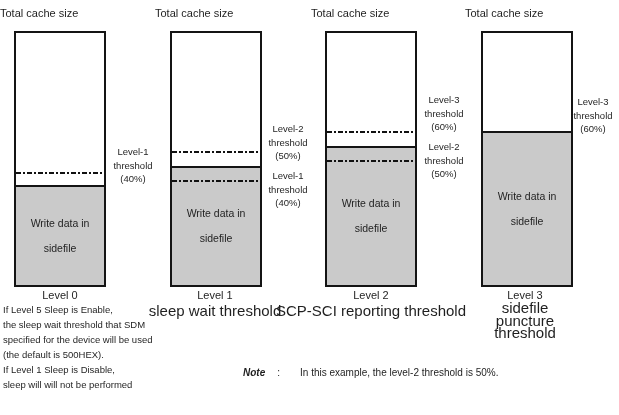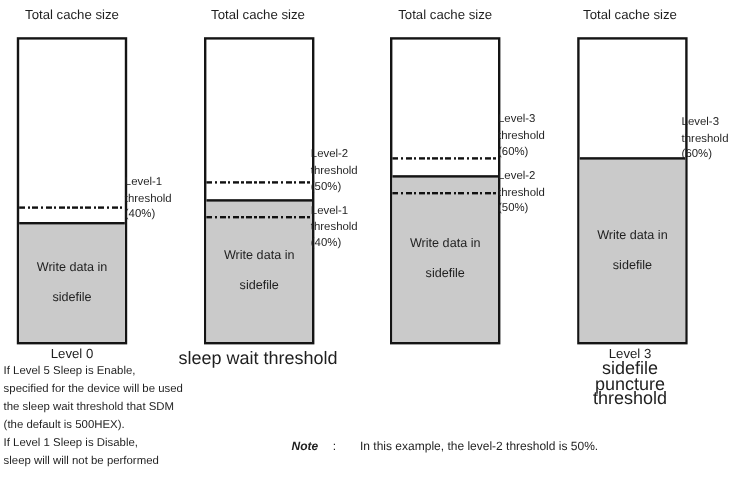--- a/index.html
+++ b/index.html
@@ -25,21 +25,20 @@
   .col1 { left: 0; }
   .col2 { left: 155px; }
   .col3 { left: 311px; }
   .col4 { left: 465px; }
 
   .bar-title {
     position: absolute;
     top: 7px;
     left: 0;
     right: 0;
-    text-align: center;
     font-size: 11px;
     white-space: nowrap;
     color: #1f1f1f;
   }
   .bar {
     position: absolute;
     top: 31px;
     height: 252px;
     width: 88px;
     border: 2px solid #141414;
@@ -75,20 +74,21 @@
       to right,
       #111 0 5px,
       transparent 5px 7px,
       #111 7px 9px,
       transparent 9px 11px
     );
   }
   .th-label {
     position: absolute;
     width: 58px;
+    text-align: center;
     font-size: 9.5px;
     line-height: 13.5px;
     color: #1f1f1f;
   }
   .caption {
     position: absolute;
     top: 289px;
     left: 0;
     right: 0;
     text-align: center;
@@ -165,35 +165,40 @@
       <div class="fill" style="height: 46.5%; background: rgb(202, 202, 202);">
         <div class="fill-label">
           <div>Write data in</div>
           <div>sidefile</div>
         </div>
       </div>
       <div class="thline" style="bottom: 52.5%;"></div>
       <div class="thline" style="bottom: 41%;"></div>
     </div>
     <div class="caption">
+      <div class="cap-level">Level 1</div>
       <div class="cap-sub">sleep wait threshold</div>
     </div>
   </div>
 
   <div class="col col3">
     <div class="bar-title">Total cache size</div>
     <div class="bar">
       <div class="fill" style="height: 54.5%; background: rgb(202, 202, 202);">
         <div class="fill-label">
           <div>Write data in</div>
           <div>sidefile</div>
         </div>
       </div>
       <div class="thline" style="bottom: 60.5%;"></div>
       <div class="thline" style="bottom: 49%;"></div>
+    </div>
+    <div class="caption">
+      <div class="cap-level">Level 2</div>
+      <div class="cap-sub">SCP-SCI reporting threshold</div>
     </div>
   </div>
 
   <div class="col col4">
     <div class="bar-title">Total cache size</div>
     <div class="bar">
       <div class="fill" style="height: 60.5%; background: rgb(202, 202, 202);">
         <div class="fill-label">
           <div>Write data in</div>
           <div>sidefile</div>
@@ -208,22 +213,22 @@
 
   <div class="th-label" style="left:104px; top:145px;">Level-1 threshold (40%)</div>
   <div class="th-label" style="left:259px; top:122px;">Level-2 threshold (50%)</div>
   <div class="th-label" style="left:259px; top:169px;">Level-1 threshold (40%)</div>
   <div class="th-label" style="left:415px; top:93px;">Level-3 threshold (60%)</div>
   <div class="th-label" style="left:415px; top:140px;">Level-2 threshold (50%)</div>
   <div class="th-label" style="left:568px; top:95px; width:50px;">Level-3 threshold (60%)</div>
 
   <div class="footnote">
     <div>If Level 5 Sleep is Enable,</div>
+    <div>the sleep wait threshold that SDM</div>
     <div>specified for the device will be used</div>
-    <div>the sleep wait threshold that SDM</div>
     <div>(the default is 500HEX).</div>
     <div>If Level 1 Sleep is Disable,</div>
     <div>sleep will will not be performed</div>
   </div>
 
   <div class="note">
     <span class="note-label">Note</span><span>:</span><span class="note-text">In this example, the level-2 threshold is 50%.</span>
   </div>
 
 </div>

